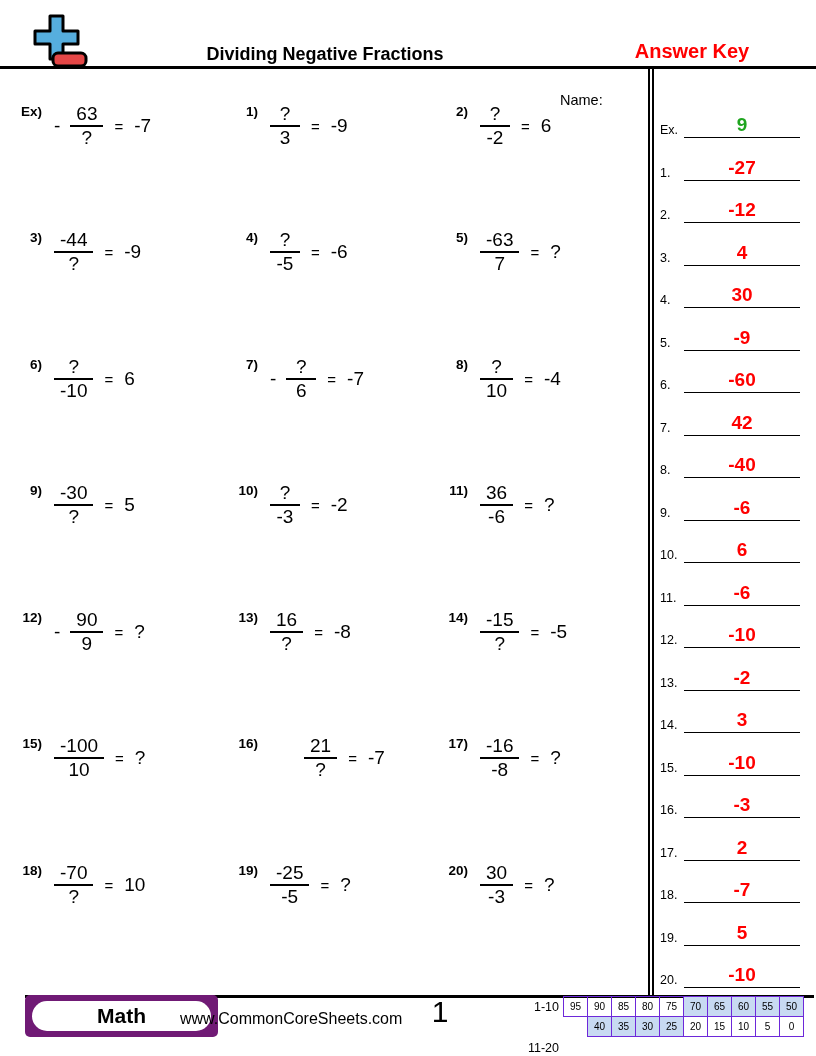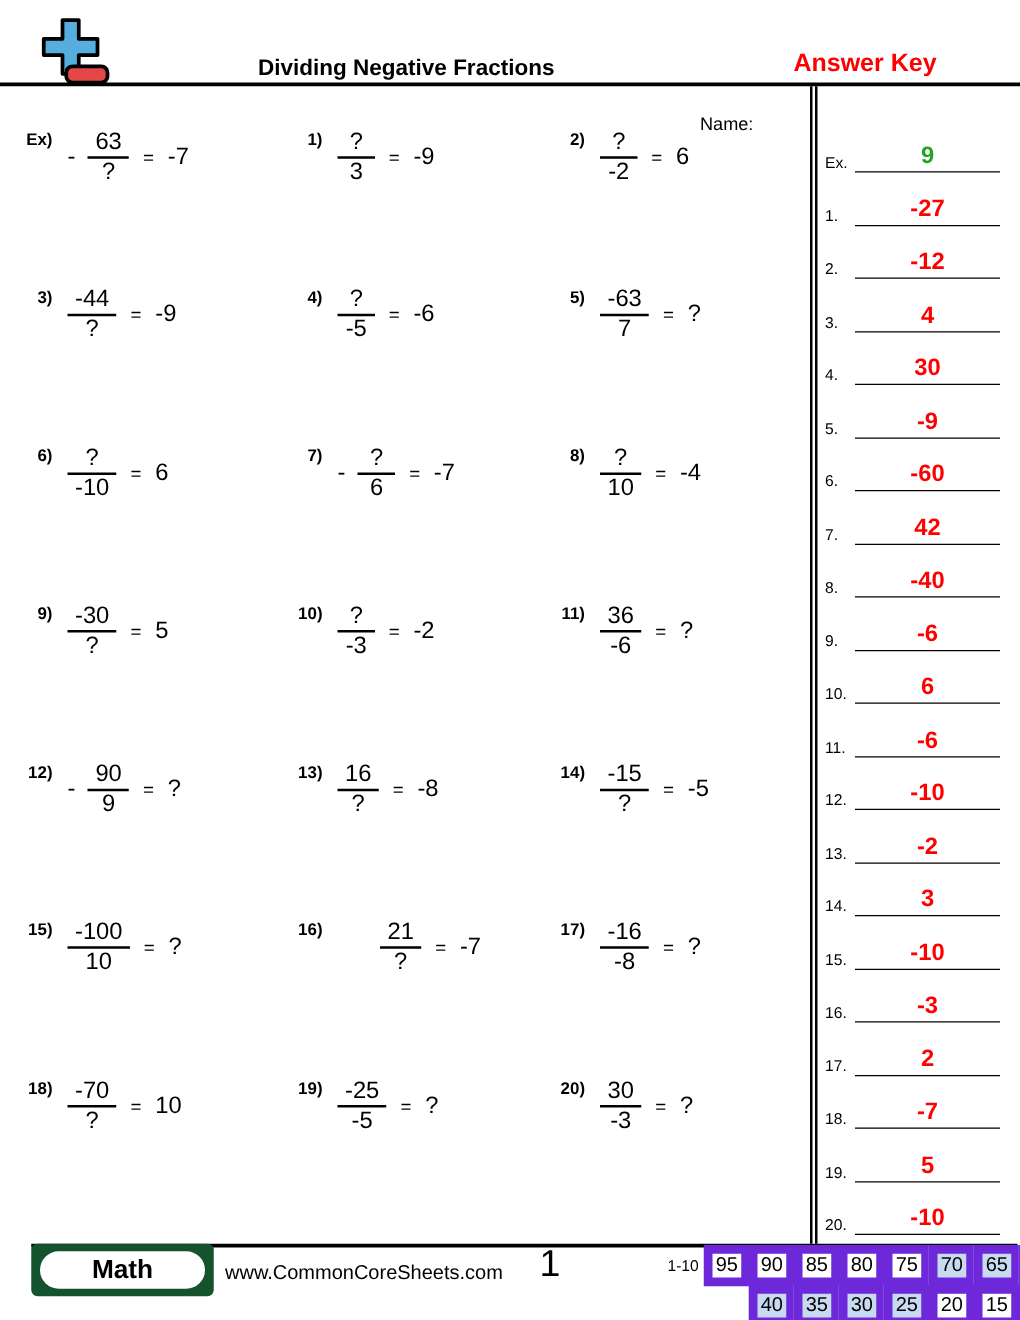--- a/index.html
+++ b/index.html
@@ -31,32 +31,32 @@
   .answers-title{left:656px;top:70px;width:156px;text-align:center;}
   .answers-title span{display:inline-block;font-size:19px;font-weight:bold;letter-spacing:2.5px;
                       border-bottom:2.5px solid #000;padding:0 2px 1px 2px;}
   .answer-row{position:absolute;left:658px;width:150px;height:34px;}
   .ans-label{position:absolute;left:2px;bottom:1px;font-size:12.5px;}
   .ans-line{position:absolute;left:26px;right:8px;bottom:0;border-bottom:1.6px solid #000;}
   .ans-value{position:absolute;left:26px;right:8px;bottom:2px;text-align:center;font-size:19px;font-weight:bold;}
 
   
   .footer-line{left:25px;right:2px;top:995px;height:3px;background:#000;}
-  .brand-box{left:25px;top:995px;width:146px;height:42px;background:#14532d;border-radius:5px;}
+  .brand-box{left:25px;top:995px;width:172px;height:42px;background:#701a75;border-radius:5px;padding-left:21px;}
   .brand-pill{position:absolute;left:7px;top:6px;right:7px;bottom:6px;background:#fff;border-radius:16px;
               display:flex;align-items:center;justify-content:center;font-size:21px;font-weight:bold;}
   .website{left:180px;top:1010px;font-size:16px;}
   .page-num{left:400px;top:995px;width:80px;text-align:center;font-size:30px;}
   .grade-table{left:521px;top:996px;}
   .grade-row{display:flex;align-items:stretch;}
   .grade-row + .grade-row{margin-top:-1px;}
   .grade-label{width:38px;text-align:right;padding-right:5px;font-size:12.5px;display:flex;
                align-items:center;justify-content:flex-end;}
-  .gcell{width:23px;height:19px;border:7px solid #6d28d9;margin-left:-1px;display:flex;
-         align-items:center;justify-content:center;font-size:16px;}
+  .gcell{width:23px;height:19px;border:1px solid #6d28d9;margin-left:-1px;display:flex;
+         align-items:center;justify-content:center;font-size:10px;}
 </style>
 </head>
 <body>
 
 <div class="page">
 
   <svg class="abs logo" viewBox="0 0 66 58">
     <path id="logo-plus" d="M24 4 h13 v15 h15 v13 h-15 v15 h-13 v-15 h-15 v-13 h15 z" fill="#56aede" stroke="#000" stroke-width="3" stroke-linejoin="round"></path>
     <rect id="logo-minus" x="27" y="41" width="33" height="13" rx="5" fill="#e54747" stroke="#000" stroke-width="3"></rect>
   </svg>

